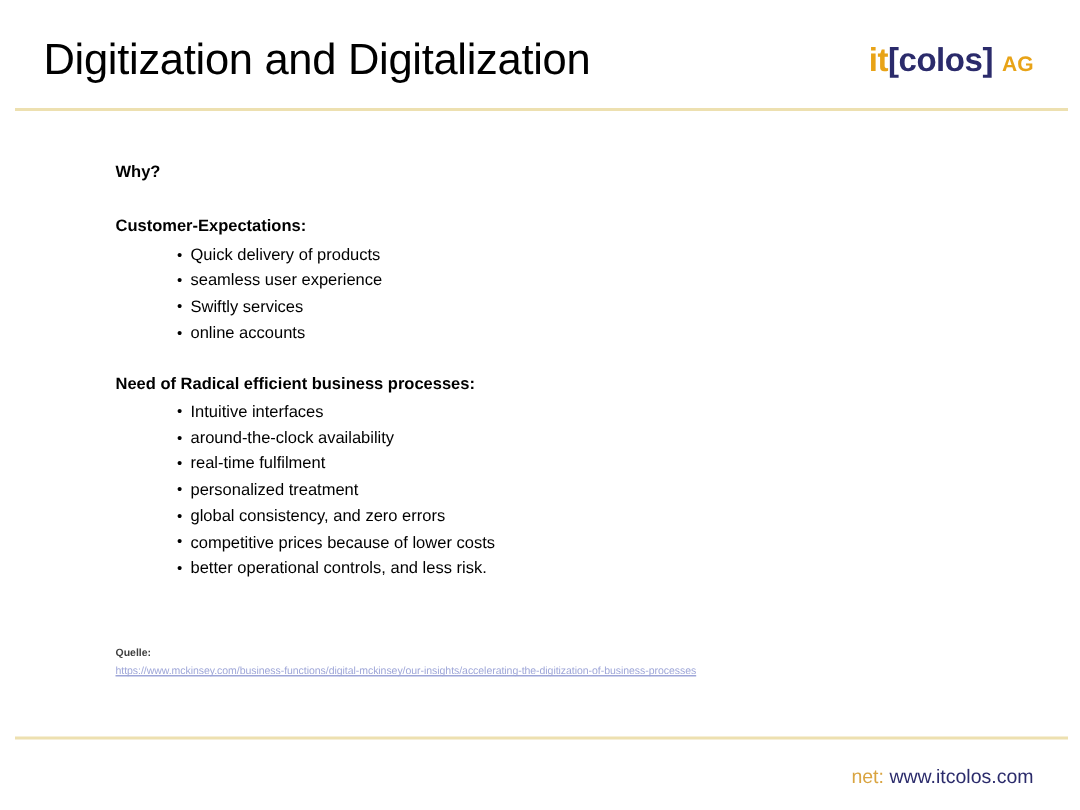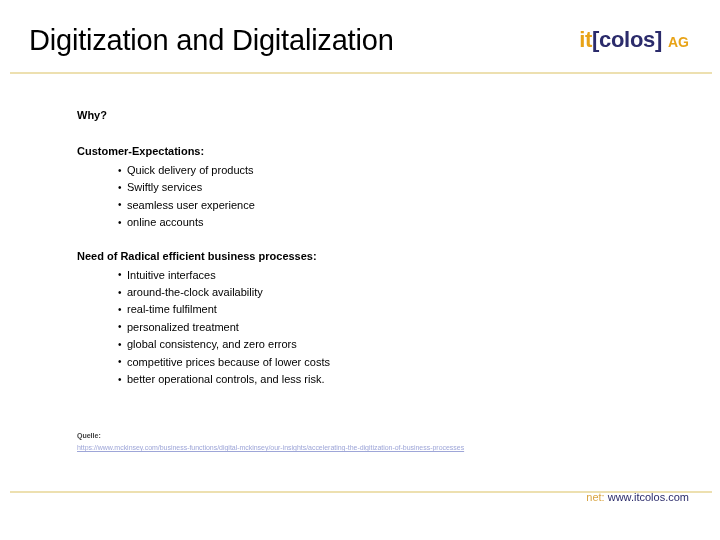--- a/index.html
+++ b/index.html
@@ -130,22 +130,22 @@
     color: #9EA6D8;
     text-decoration: underline;
     white-space: nowrap;
     letter-spacing: -0.03px;
   }
 
   
   .footer {
     position: absolute;
     right: 31px;
-    top: 492px;
-    font-size: 11px;
+    top: 512px;
+    font-size: 13px;
     line-height: 11px;
     white-space: nowrap;
   }
   .footer .footer-net { color: #D9A441; }
   .footer .footer-site { color: #2B2B6B; }
 </style>
 </head>
 <body>
 
 <div class="slide">
@@ -160,22 +160,22 @@
 
   <div class="body-block">
 
     <div class="heading">Why?</div>
 
     <div class="gap-lg"></div>
 
     <div class="heading">Customer-Expectations:</div>
     <ul class="bullets">
       <li>Quick delivery of products</li>
+      <li>seamless user experience</li>
       <li>Swiftly services</li>
-      <li>seamless user experience</li>
       <li>online accounts</li>
     </ul>
 
     <div class="gap-md"></div>
 
     <div class="heading">Need of Radical efficient business processes:</div>
     <ul class="bullets">
       <li>Intuitive interfaces</li>
       <li>around-the-clock availability</li>
       <li>real-time fulfilment</li>

